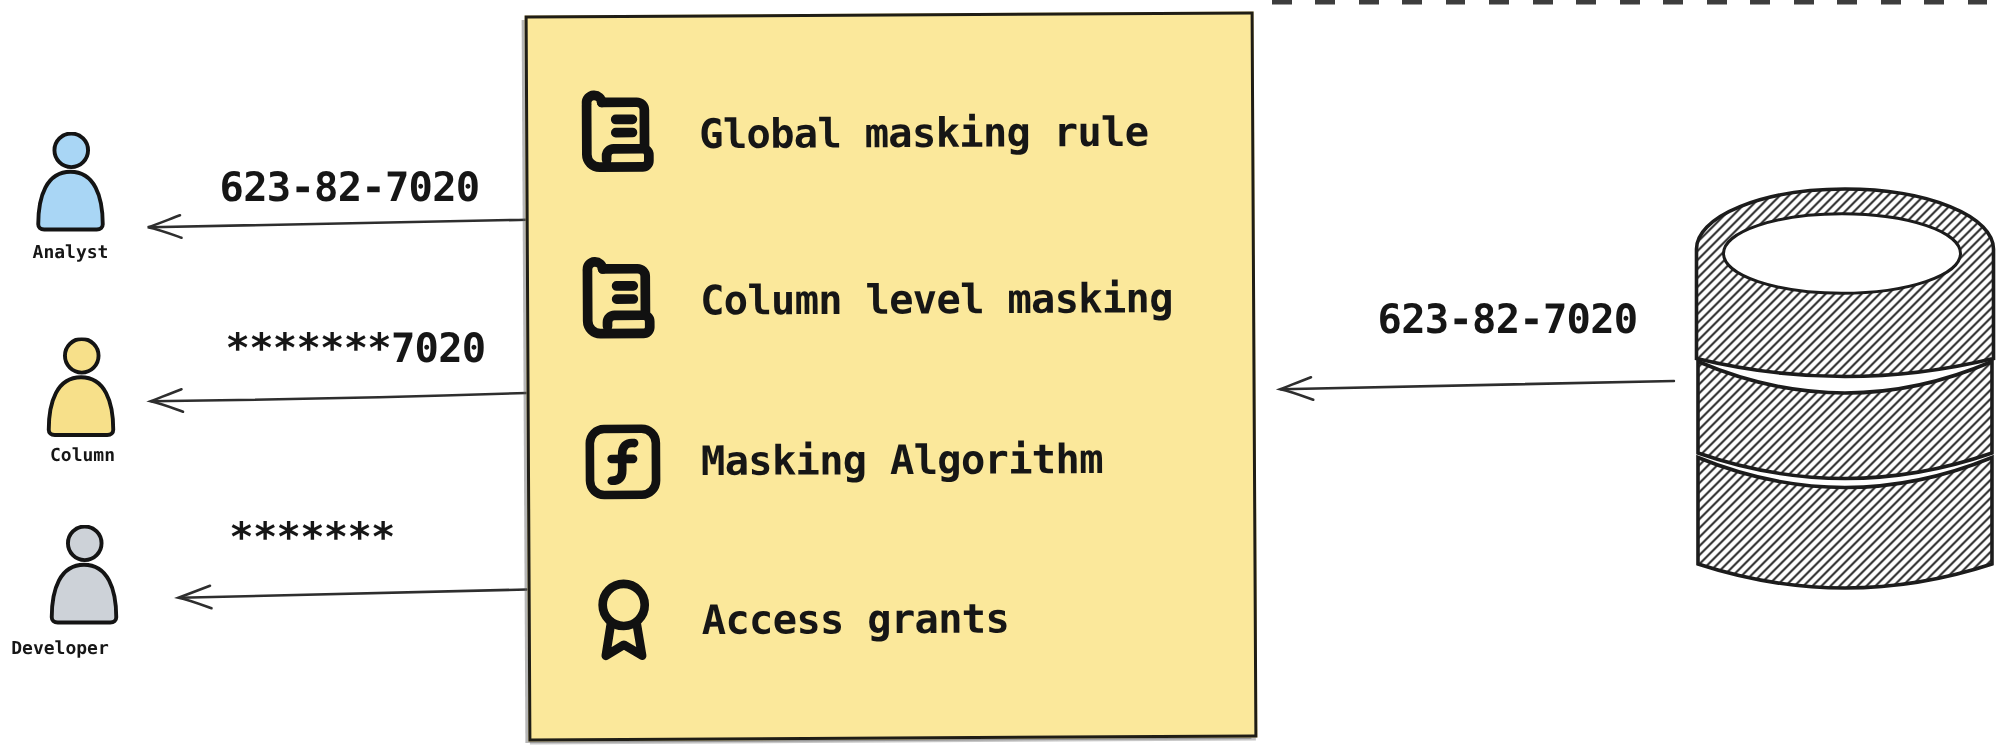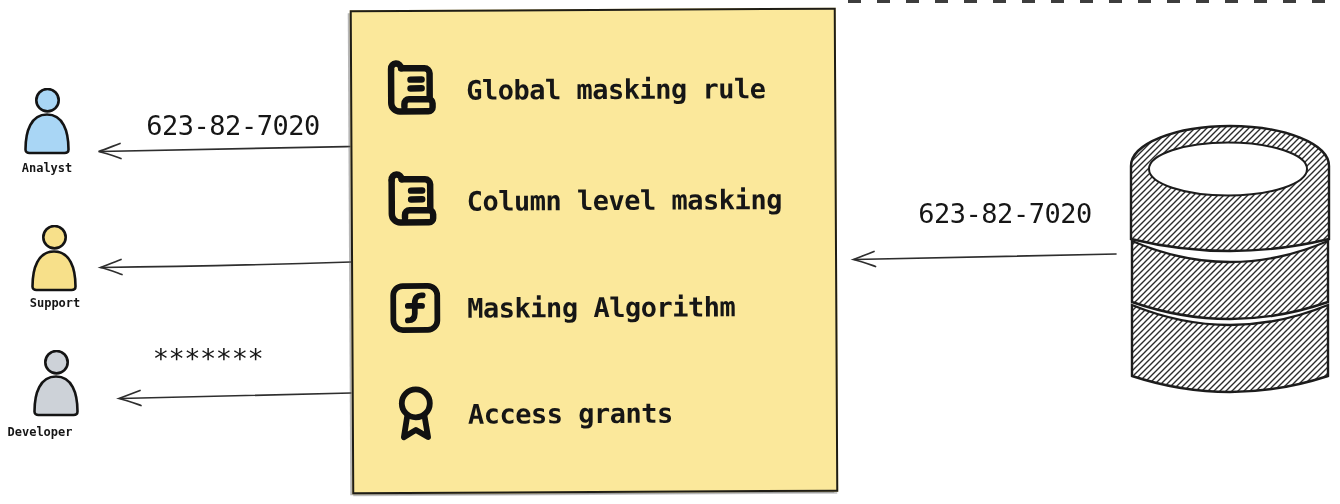--- a/index.html
+++ b/index.html
@@ -17,21 +17,21 @@
     left:848px;top:0;width:492px;height:3px;
     background:repeating-linear-gradient(90deg,#3d3d3d 0 13px,transparent 13px 29px);
   }
   
   .actor-label{
     font-size:12px;font-weight:700;line-height:1.05;
     transform:translateX(-50%);white-space:nowrap;
   }
   
   .flow-label{
-    font-size:27px;font-weight:400;line-height:27px;
+    font-size:27px;font-weight:700;line-height:27px;
     transform:translateX(-50%);white-space:nowrap;letter-spacing:-0.5px;
   }
   
   .masking-box{
     left:351px;top:9px;width:486px;height:484px;
     box-sizing:border-box;
     background:#FBE89B;
     border:2.5px solid #1f1d16;
     transform:rotate(-0.3deg);
     box-shadow:-3px 2px 0 -1px rgba(95,95,95,.45), 0 3px 0 -1px rgba(95,95,95,.35);
@@ -58,38 +58,39 @@
   <svg class="abs" style="left:21px;top:88px" width="53" height="67" viewBox="0 0 53 67">
     <circle cx="26.5" cy="12.2" r="11.2" fill="#A9D6F5" stroke="#141414" stroke-width="2.6"></circle>
     <path d="M4.5 61.5 C4.5 43 10 26.5 26 26.5 C42 26.5 47.5 43 47.5 61.5 C47.5 63.6 46 65 43.5 65 L8.5 65 C6 65 4.5 63.6 4.5 61.5 Z" fill="#A9D6F5" stroke="#141414" stroke-width="2.6" stroke-linejoin="round"></path>
   </svg>
   <div class="abs actor-label" style="left:47px;top:162px">Analyst</div>
 
   <svg class="abs" style="left:28px;top:225px" width="53" height="67" viewBox="0 0 53 67">
     <circle cx="26.5" cy="12.2" r="11.2" fill="#F7E08A" stroke="#141414" stroke-width="2.6"></circle>
     <path d="M4.5 61.5 C4.5 43 10 26.5 26 26.5 C42 26.5 47.5 43 47.5 61.5 C47.5 63.6 46 65 43.5 65 L8.5 65 C6 65 4.5 63.6 4.5 61.5 Z" fill="#F7E08A" stroke="#141414" stroke-width="2.6" stroke-linejoin="round"></path>
   </svg>
-  <div class="abs actor-label" style="left:55px;top:297px">Support</div>
+  <div class="abs actor-label" style="left:55px;top:297px">Column</div>
 
   <svg class="abs" style="left:30px;top:350px" width="53" height="67" viewBox="0 0 53 67">
     <circle cx="26.5" cy="12.2" r="11.2" fill="#CDD2D8" stroke="#141414" stroke-width="2.6"></circle>
     <path d="M4.5 61.5 C4.5 43 10 26.5 26 26.5 C42 26.5 47.5 43 47.5 61.5 C47.5 63.6 46 65 43.5 65 L8.5 65 C6 65 4.5 63.6 4.5 61.5 Z" fill="#CDD2D8" stroke="#141414" stroke-width="2.6" stroke-linejoin="round"></path>
   </svg>
   <div class="abs actor-label" style="left:40px;top:426px">Developer</div>
 
   <svg class="abs" style="left:90px;top:139px" width="262" height="24" viewBox="0 0 262 24" fill="none" stroke="#2e2e2e" stroke-width="1.7" stroke-linecap="round">
     <path d="M261 7.5 C190 9 120 10.5 10 12.5"></path>
     <path d="M30 4.5 C22 7.5 15 10.5 8.5 12.5 C16 14 24 17 31 19.5"></path>
   </svg>
   <div class="abs flow-label" style="left:233px;top:112px">623-82-7020</div>
 
   <svg class="abs" style="left:92px;top:255px" width="260" height="24" viewBox="0 0 260 24" fill="none" stroke="#2e2e2e" stroke-width="1.7" stroke-linecap="round">
     <path d="M259 7 C180 9.5 100 11.5 9 12.5"></path>
     <path d="M29 4.5 C21 7.5 15 10 8.5 12.5 C15.5 14 23 17 30 19.5"></path>
   </svg>
+  <div class="abs flow-label" style="left:237px;top:219px">*******7020</div>
 
   <svg class="abs" style="left:110px;top:386px" width="242" height="24" viewBox="0 0 242 24" fill="none" stroke="#2e2e2e" stroke-width="1.7" stroke-linecap="round">
     <path d="M241 7 C170 9 95 11 10 12.5"></path>
     <path d="M30 4.5 C22 7.5 15.5 10 9 12.5 C16 14 24 17 31 19.5"></path>
   </svg>
   <div class="abs flow-label" style="left:208px;top:345px">*******</div>
 
   <div class="abs masking-box" style="background-color: rgb(251, 232, 155);">
 
     <div class="box-row" style="top:42px">

